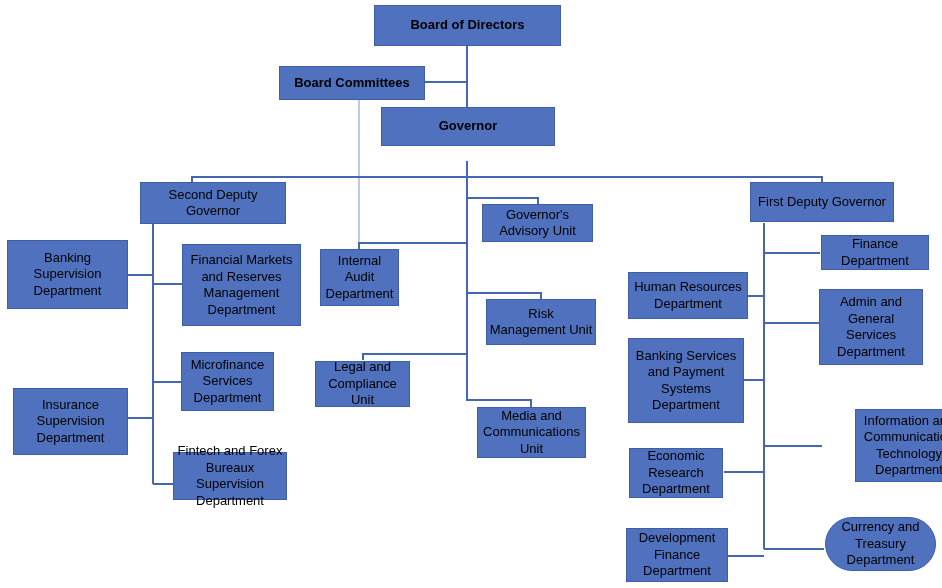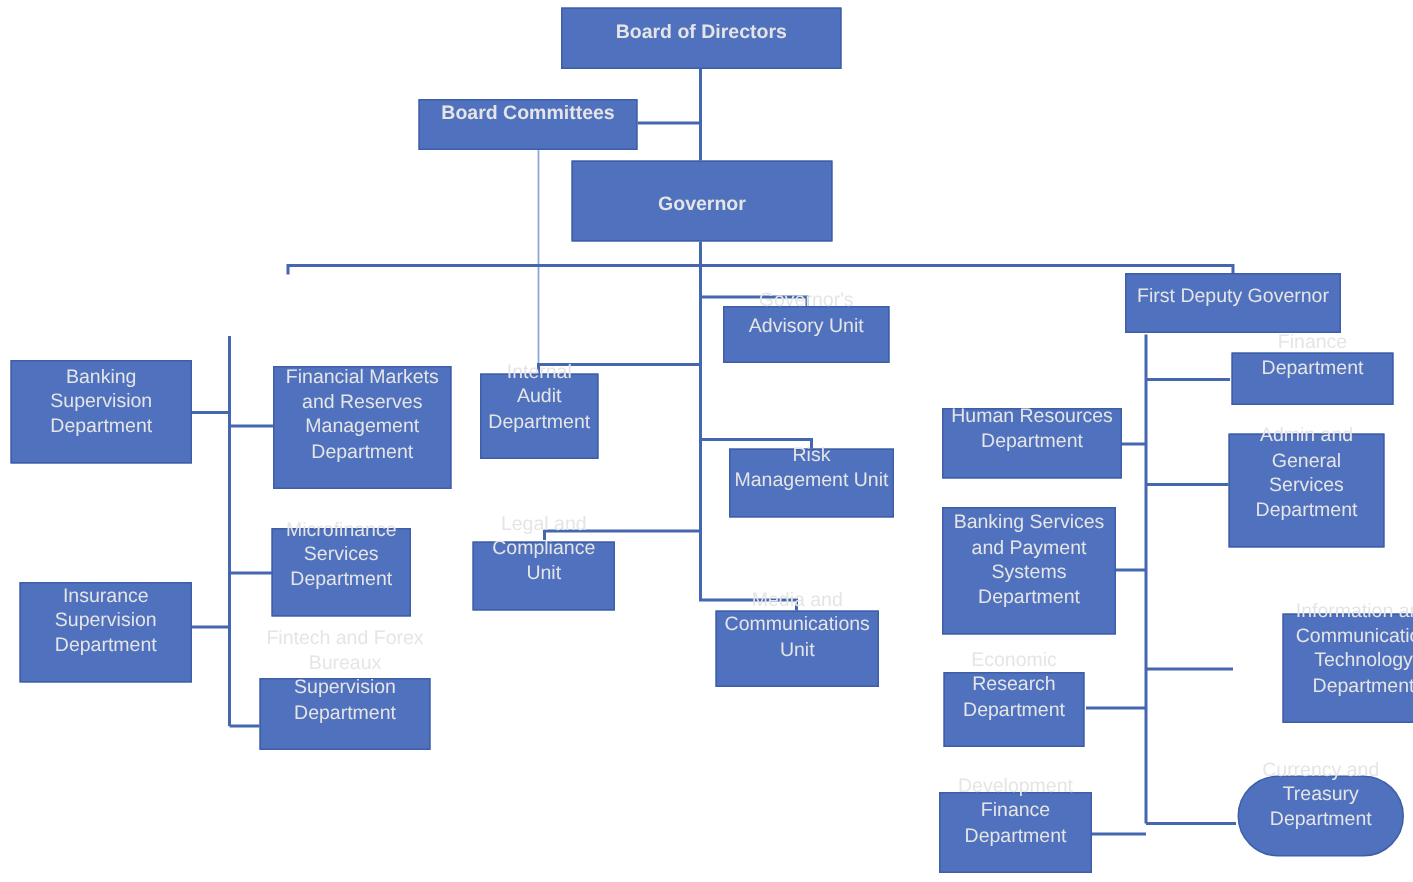--- a/index.html
+++ b/index.html
@@ -1,21 +1,21 @@
 <!DOCTYPE html>
 <html><head>
 <meta charset="utf-8">
 <style>
   html, body { margin: 0; padding: 0; background: #ffffff; }
   body { width: 942px; height: 588px; position: relative; overflow: hidden;
          font-family: "Liberation Sans", "DejaVu Sans", sans-serif; }
   #chart { position: absolute; left: 0; top: 0; width: 942px; height: 588px; }
   .box { position: absolute; box-sizing: border-box; background: #4f71be;
-         border: 1px solid #3e5fa8; color: #e5e5e5; display: flex;
-         align-items: flex-end; justify-content: center; text-align: center;
+         border: 1px solid #3e5fa8; color: #000000; display: flex;
+         align-items: center; justify-content: center; text-align: center;
          font-size: 13px; line-height: 16.5px; padding: 16px 2px; }
   .box.bold { font-weight: bold; font-size: 13px; }
   .box span { display: block; }
   svg line, svg polyline { stroke: #4467b0; stroke-width: 2; fill: none; }
   svg .thin { stroke: #8fa6d6; stroke-width: 1.2; }
 </style>
 </head>
 <body>
 
 <div id="chart">
@@ -57,24 +57,27 @@
     <line x1="728" y1="556" x2="764" y2="556"></line>
     <line x1="764" y1="549" x2="824" y2="549"></line>
   </svg>
 
   <div class="box bold" style="left:374px;top:5px;width:187px;height:41px;">
       <span>Board of Directors</span>
     </div>
   <div class="box bold" style="left:279px;top:66px;width:146px;height:34px;">
       <span>Board Committees</span>
     </div>
-  <div class="box bold" style="left:381px;top:107px;width:174px;height:54px;">
+  <div class="box bold" style="left:381px;top:107px;width:174px;height:39px;">
       <span>Governor</span>
     </div>
 
+  <div class="box" style="left:140px;top:182px;width:146px;height:42px;">
+      <span>Second Deputy Governor</span>
+    </div>
   <div class="box" style="left:750px;top:182px;width:144px;height:40px;">
       <span>First Deputy Governor</span>
     </div>
 
   <div class="box" style="left:7px;top:240px;width:121px;height:69px;">
       <span>Banking Supervision Department</span>
     </div>
   <div class="box" style="left:182px;top:244px;width:119px;height:82px;">
       <span>Financial Markets and Reserves Management Department</span>
     </div>

